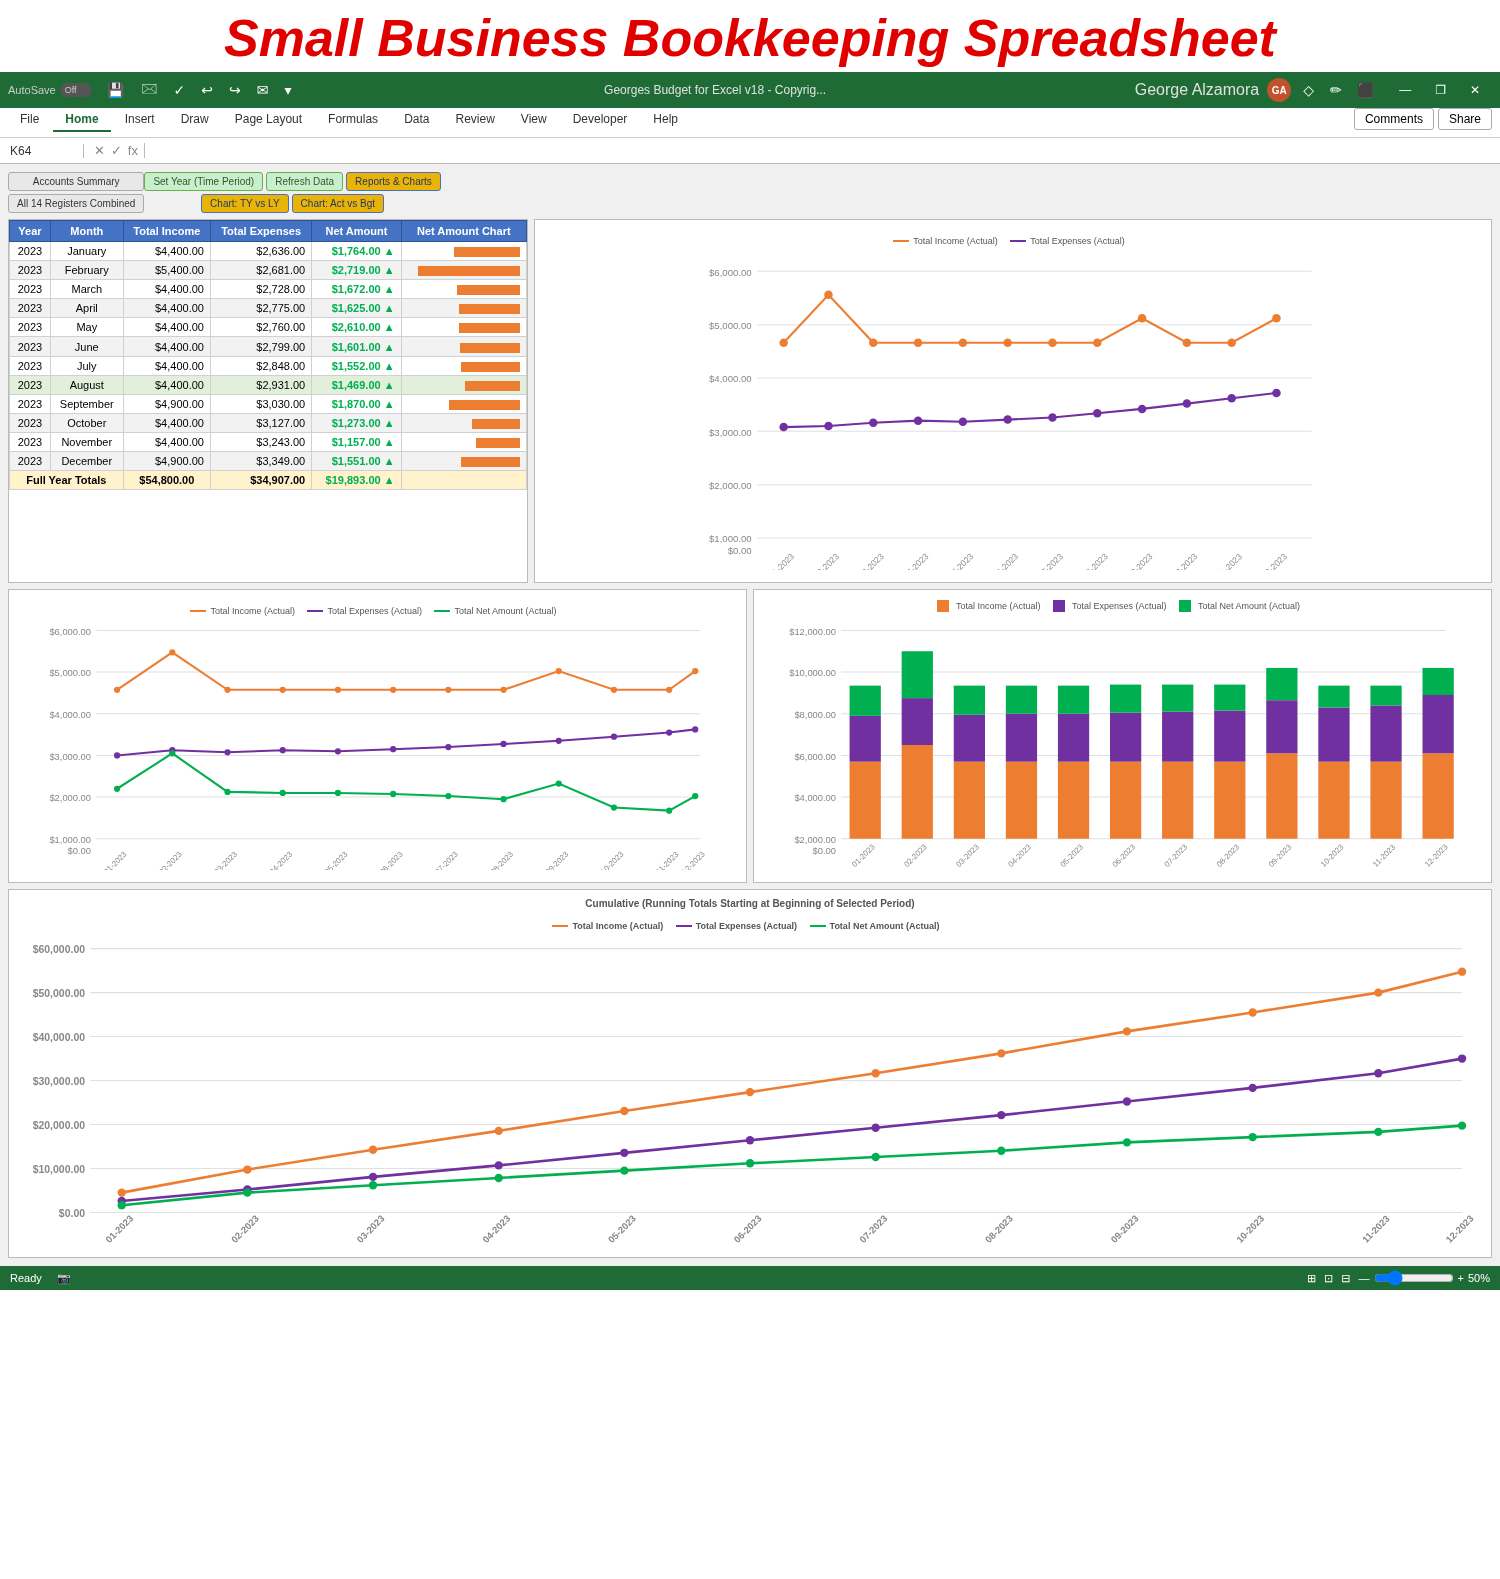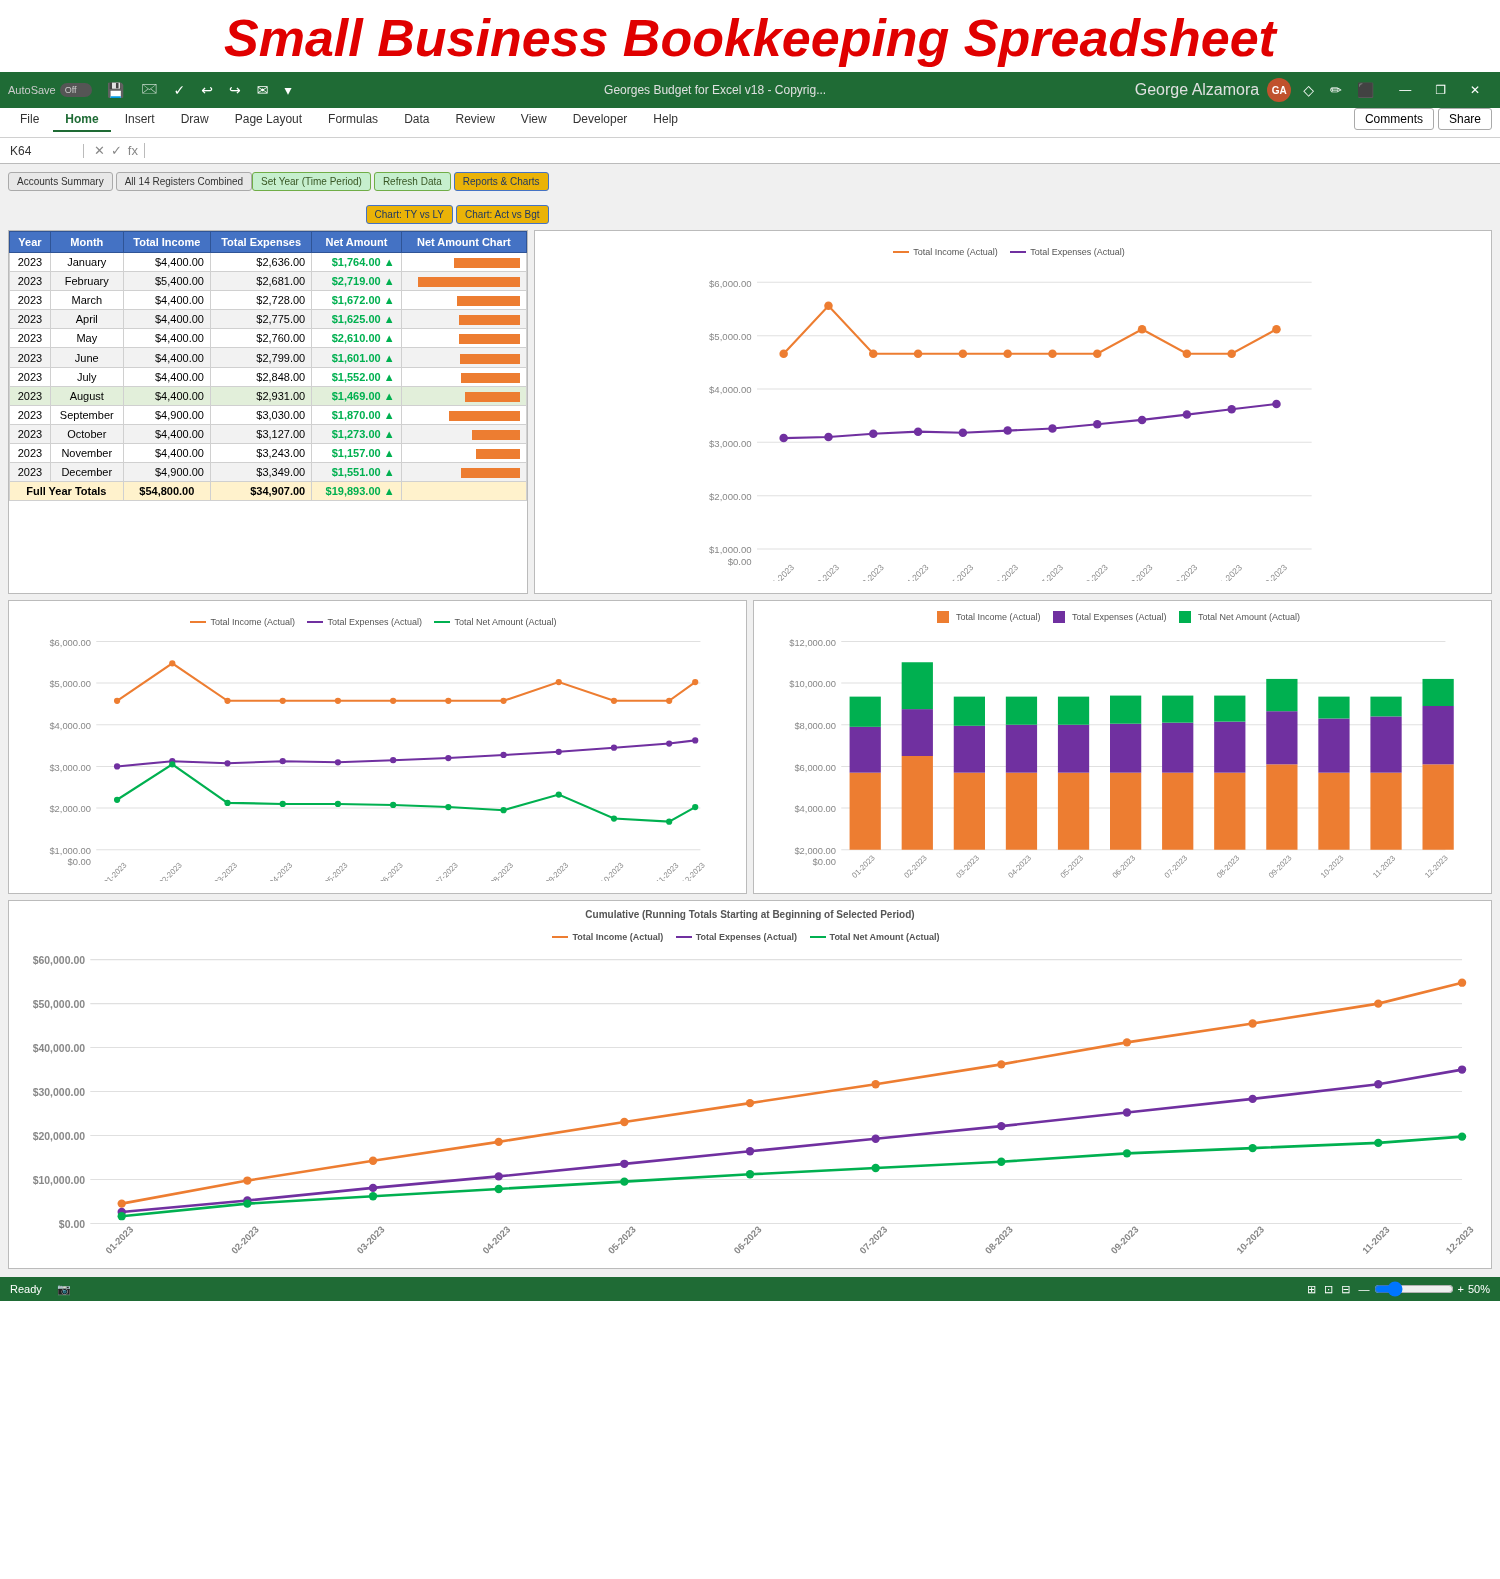--- a/index.html
+++ b/index.html
@@ -168,20 +168,21 @@
     }
 
     
     .top-buttons {
       display: flex;
       align-items: flex-start;
       gap: 0;
     }
     .left-buttons {
       display: flex;
+      flex-direction: column;
       gap: 3px;
       min-width: 130px;
     }
     .xl-btn {
       background: #e8e8e8;
       border: 1px solid #aaa;
       border-radius: 3px;
       font-size: 10px;
       padding: 3px 8px;
       cursor: pointer;
@@ -196,22 +197,22 @@
     }
     .dashboard-title {
       font-size: 17px;
       font-weight: 700;
       color: #9b2aad;
     }
 
     .right-buttons {
       display: flex;
       flex-direction: column;
-      gap: 14px;
-      align-items: flex-end;
+      gap: 3px;
+      align-items: center;
     }
     .right-buttons-row {
       display: flex;
       gap: 3px;
     }
     .xl-btn-green {
       background: #c6efce;
       border: 1px solid #70ad47;
       border-radius: 3px;
       font-size: 10px;

